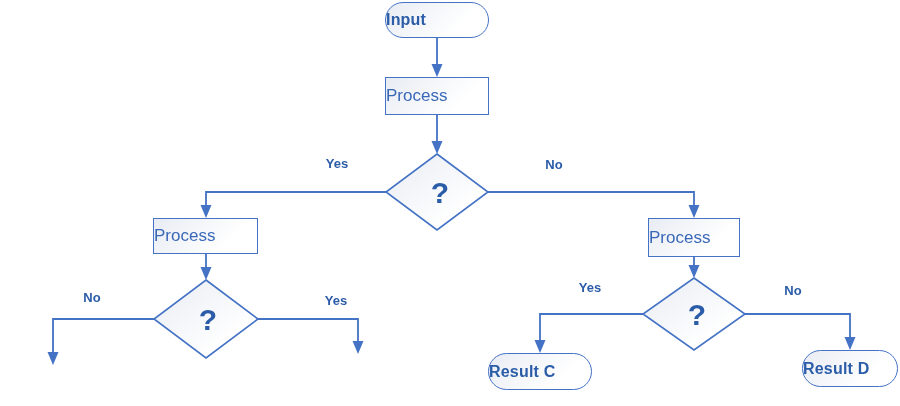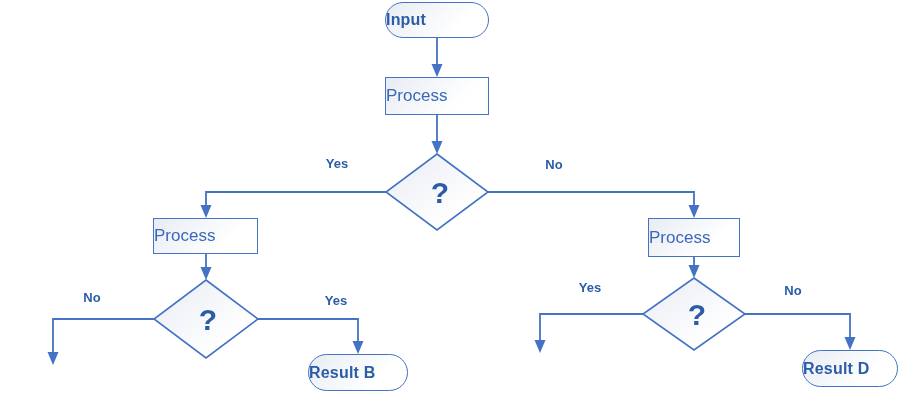--- a/index.html
+++ b/index.html
@@ -132,24 +132,24 @@
 
   <div class="node process" style="left:153px; top:218px; width:105px; height:36px;">
     <span class="process-label">Process</span>
   </div>
 
   <div class="node process" style="left:648px; top:218px; width:92px; height:39px;">
     <span class="process-label">Process</span>
   </div>
 
 
-  <div class="node terminator" style="left:308px; top:354px; width:100px; height:37px;">
-    <span class="node-label">Result B</span>
+
+  <div class="node terminator" style="left:488px; top:353px; width:104px; height:37px;">
+    <span class="node-label">Result C</span>
   </div>
-
 
   <div class="node terminator" style="left:802px; top:350px; width:96px; height:37px;">
     <span class="node-label">Result D</span>
   </div>
 
   <span class="decision-label" style="left:440px; top:194px;">?</span>
   <span class="decision-label" style="left:208px; top:321px;">?</span>
   <span class="decision-label" style="left:697px; top:316px;">?</span>
 
   <span class="edge-label" style="left:337px; top:163px;">Yes</span>

